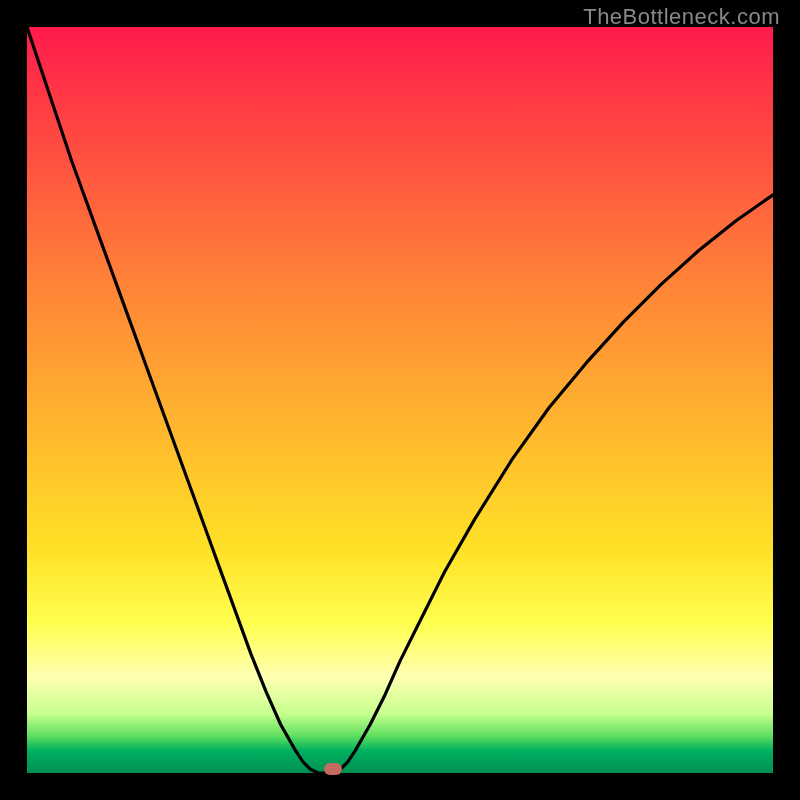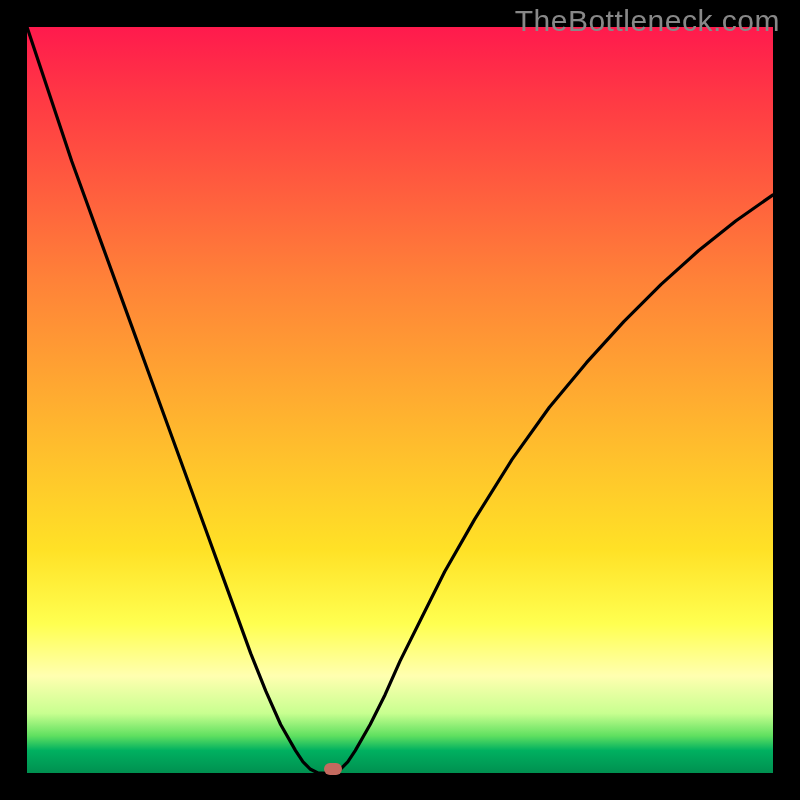--- a/index.html
+++ b/index.html
@@ -39,21 +39,21 @@
       #60e060 95%,
       #00b060 97%,
       #009050 100%
     );
   }
   .watermark {
     position: absolute;
     top: 4px;
     right: 20px;
     color: #888;
-    font-size: 30px;
+    font-size: 22px;
     font-weight: 500;
     letter-spacing: 0.5px;
     user-select: none;
   }
   svg.curve {
     position: absolute;
     left: 27px;
     top: 27px;
     width: 746px;
     height: 746px;

